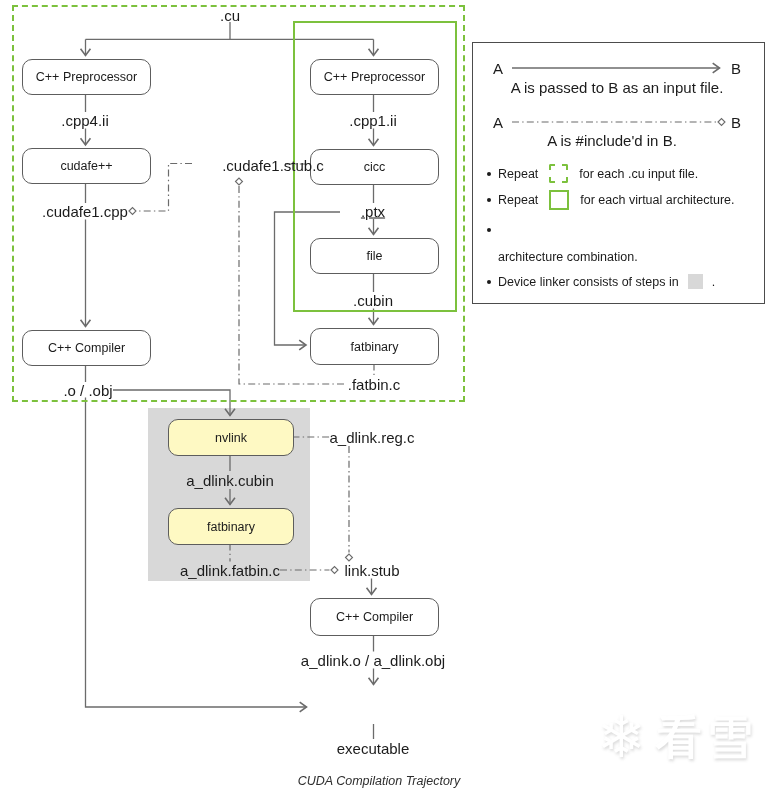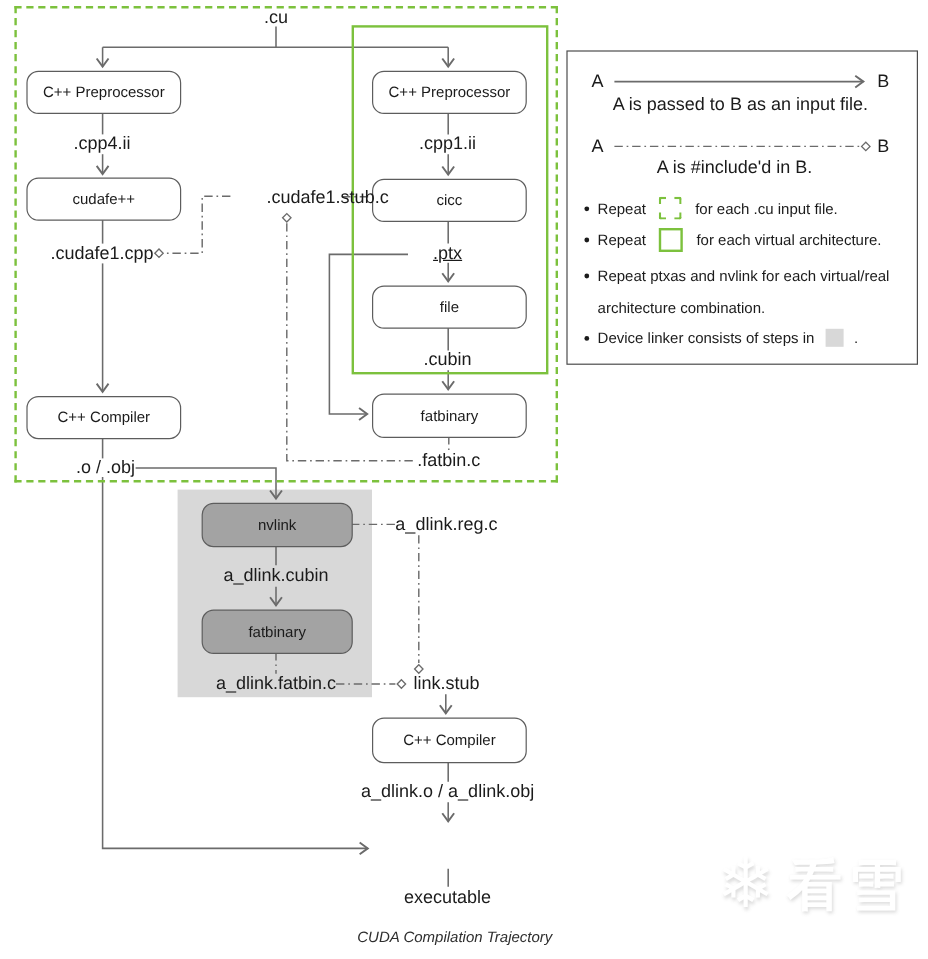--- a/index.html
+++ b/index.html
@@ -19,21 +19,21 @@
                      border:2px solid #7cc13d; }
   .device-backdrop { left:148px; top:408px; width:162px; height:173px;
                      background:#d8d8d8; }
   .legend-box { left:472px; top:42px; width:291px; height:260px;
                 background:#fff; border:1.5px solid #4c4c4c; }
 
   
   .node { position:absolute; z-index:3; display:flex; align-items:center;
           justify-content:center; background:#fff; border:1.3px solid #5d5d5d;
           border-radius:10px; font-size:12.5px; white-space:nowrap; }
-  .node.gray { background:#a3a3a3; }
+  .node.gray { background:#fef9c3; }
 
   
   .flabel { position:absolute; z-index:3; transform:translate(-50%,-50%);
             font-size:15px; white-space:nowrap; }
 
   .caption { position:absolute; z-index:3; transform:translate(-50%,-50%);
              font-style:italic; font-size:12.5px; color:#2e2e2e; white-space:nowrap; }
 
   
   .lrow { position:absolute; z-index:3; display:flex; align-items:center;
@@ -170,21 +170,21 @@
   <div class="lrow" style="left:487px; top:190px;">
     <span class="dot"></span>
     <span>Repeat</span>
     <span class="sq-solid"></span>
     <span>for each virtual architecture.</span>
   </div>
 
   <div class="lrow" style="left:487px; top:217px; align-items:flex-start;">
     <span class="dot" style="margin-top:11px;"></span>
     <span class="lwrap">
-      <span>Repeat ptxas and nvlink for each virtual/real</span><br>
+      <br>
       <span>architecture combination.</span>
     </span>
   </div>
 
   <div class="lrow" style="left:487px; top:274px;">
     <span class="dot"></span>
     <span>Device linker consists of steps in</span>
     <span class="sq-gray"></span>
     <span>.</span>
   </div>

